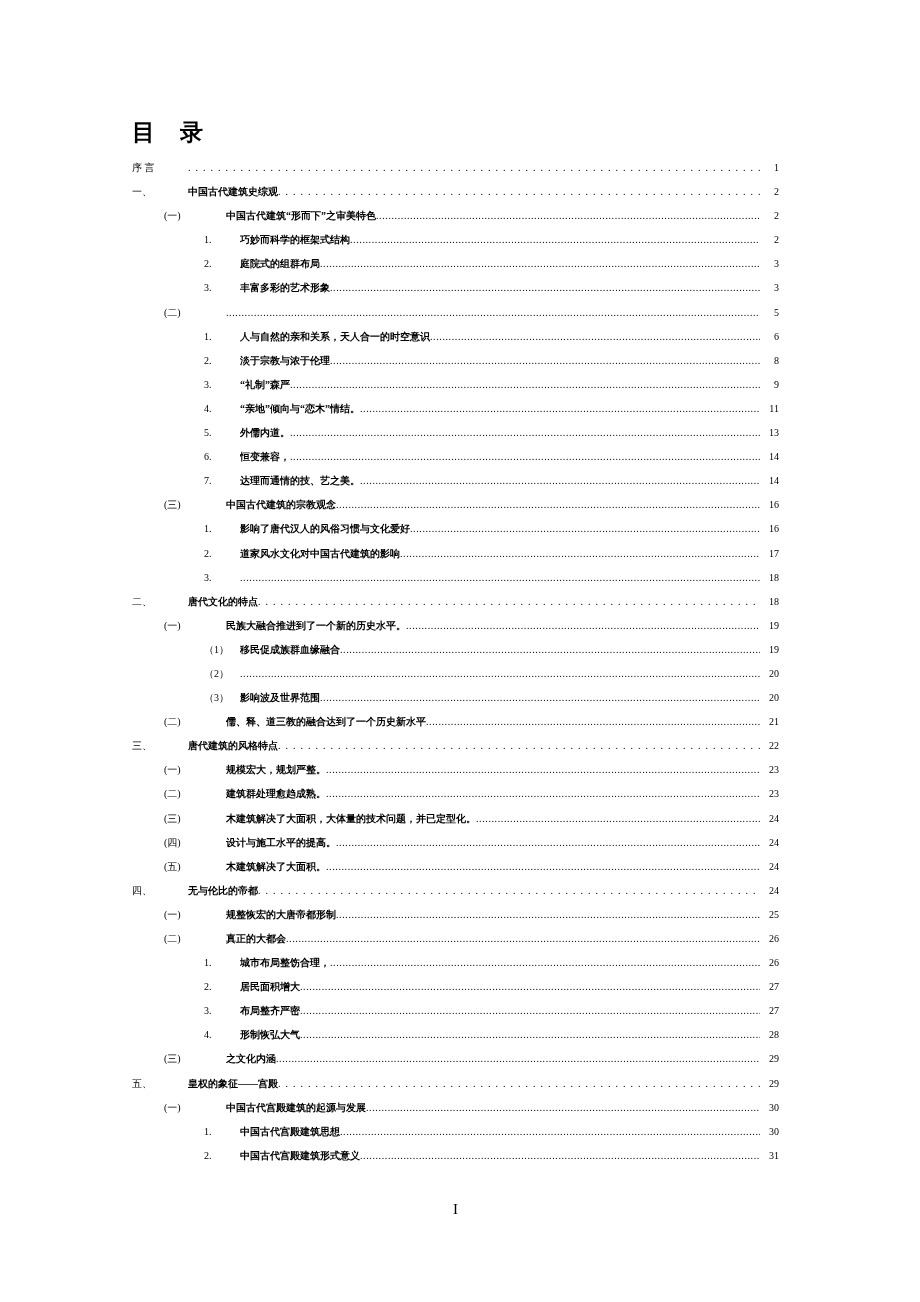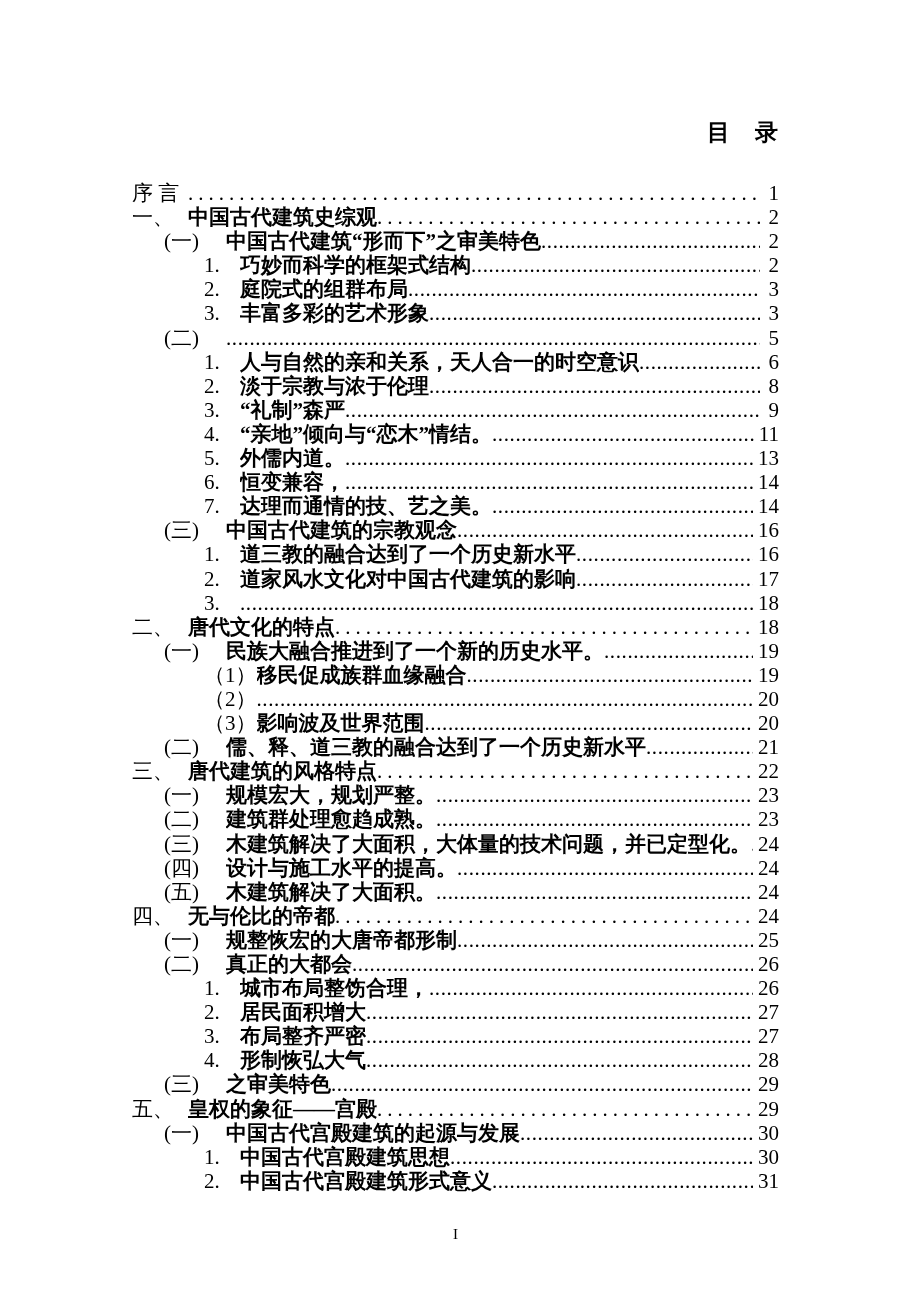--- a/index.html
+++ b/index.html
@@ -12,29 +12,29 @@
   .page {
     position: relative;
     width: 920px;
     height: 1302px;
     background: #ffffff;
     box-sizing: border-box;
     padding: 118px 141px 0 132px;
     overflow: hidden;
   }
   .doc-title {
-    text-align: right;
+    text-align: left;
     font-size: 23px;
     font-weight: bold;
     line-height: 30px;
-    margin: 0 0 33px 0;
+    margin: 0 0 8px 0;
     letter-spacing: 1px;
   }
   .toc-list {
-    font-size: 21px;
+    font-size: 10px;
   }
   .toc-row {
     display: flex;
     align-items: baseline;
     line-height: 24.1px;
     height: 24.1px;
     white-space: nowrap;
     overflow: hidden;
   }
   .toc-row .num {
@@ -161,21 +161,21 @@
         <span class="pagenum">14</span>
       </div>
       <div class="toc-row level-2">
         <span class="num">(三)</span>
         <span class="title-text">中国古代建筑的宗教观念</span>
         <span class="leader">............................................................................................................................................................................................................................................................................................................</span>
         <span class="pagenum">16</span>
       </div>
       <div class="toc-row level-3">
         <span class="num">1.</span>
-        <span class="title-text">道三教的融合达到了一个历史新水平</span>
+        <span class="title-text">影响了唐代汉人的风俗习惯与文化爱好</span>
         <span class="leader">............................................................................................................................................................................................................................................................................................................</span>
         <span class="pagenum">16</span>
       </div>
       <div class="toc-row level-3">
         <span class="num">2.</span>
         <span class="title-text">道家风水文化对中国古代建筑的影响</span>
         <span class="leader">............................................................................................................................................................................................................................................................................................................</span>
         <span class="pagenum">17</span>
       </div>
       <div class="toc-row level-3">
@@ -291,21 +291,21 @@
         <span class="pagenum">27</span>
       </div>
       <div class="toc-row level-3">
         <span class="num">4.</span>
         <span class="title-text">形制恢弘大气</span>
         <span class="leader">............................................................................................................................................................................................................................................................................................................</span>
         <span class="pagenum">28</span>
       </div>
       <div class="toc-row level-2">
         <span class="num">(三)</span>
-        <span class="title-text">之审美特色</span>
+        <span class="title-text">之文化内涵</span>
         <span class="leader">............................................................................................................................................................................................................................................................................................................</span>
         <span class="pagenum">29</span>
       </div>
       <div class="toc-row level-1">
         <span class="num">五、</span>
         <span class="title-text">皇权的象征——宫殿</span>
         <span class="leader">............................................................................................................................................................................................................................................................................................................</span>
         <span class="pagenum">29</span>
       </div>
       <div class="toc-row level-2">

